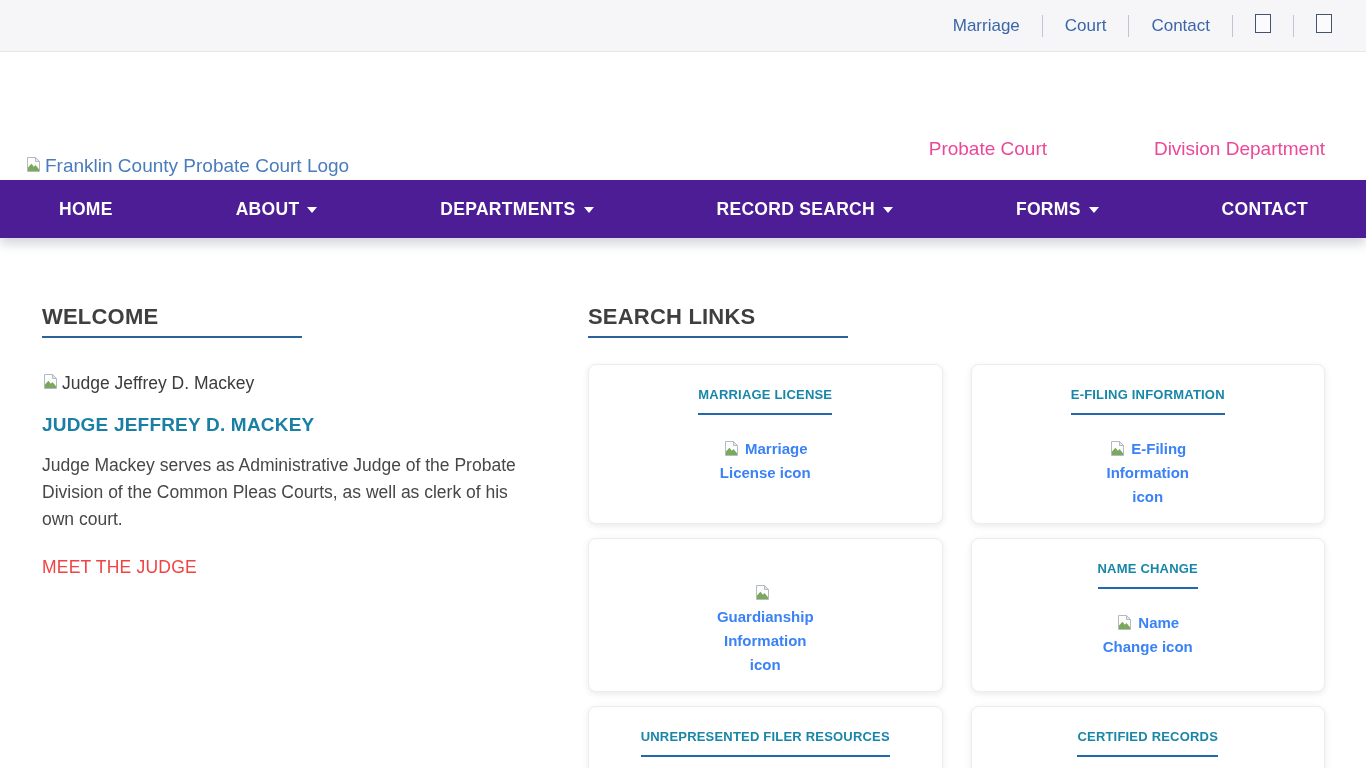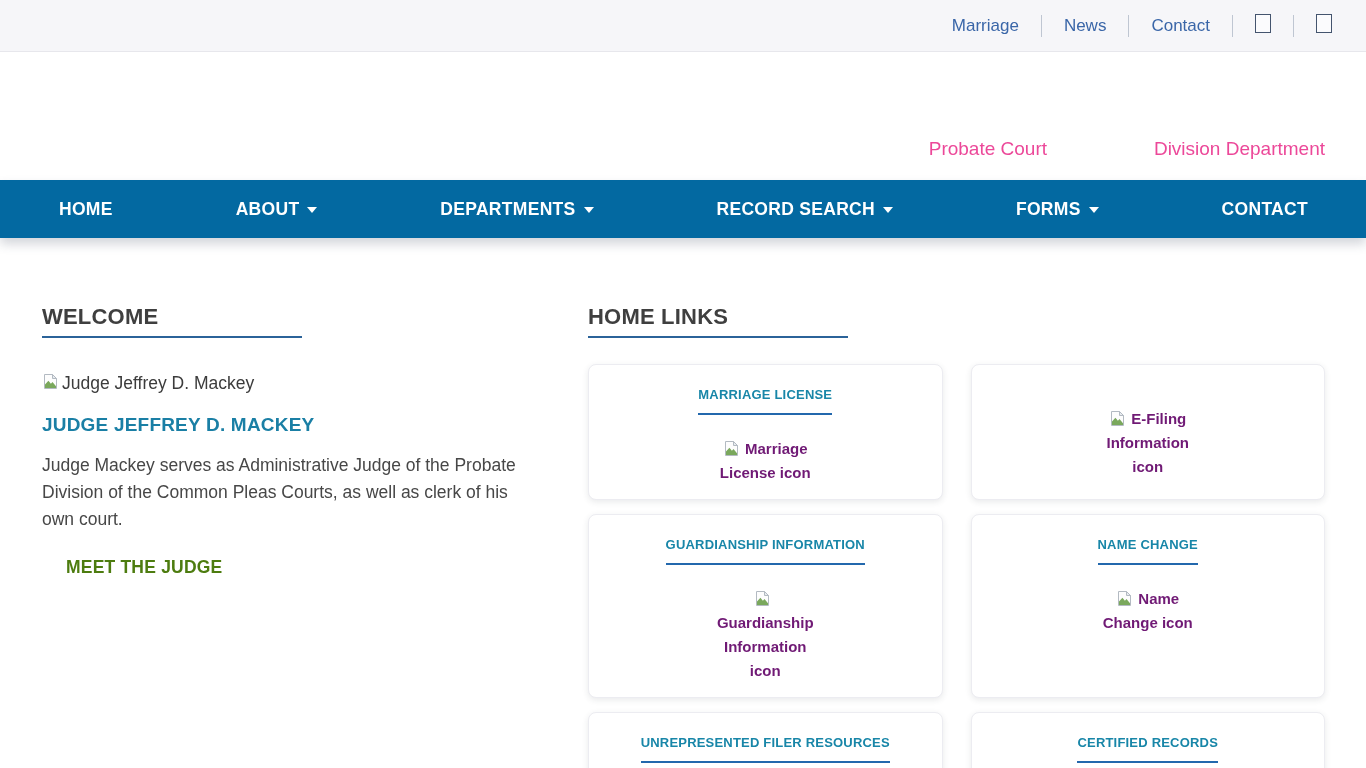--- a/index.html
+++ b/index.html
@@ -20,51 +20,51 @@
   .logo { position:absolute; left:25px; top:103px; display:flex; align-items:flex-start;
           text-decoration:none; }
   .logo .alt { color:#4a7cba; font-size:19px; line-height:22px; }
   .hdr-txt { position:absolute; color:#ec4899; font-size:19px; white-space:nowrap; }
   .hdr-probate  { top:86px;  right:319px; }
   .hdr-marriage { top:86px;  right:41px;  }
   .hdr-search   { top:129px; right:266px; text-decoration:none; color:#828282; }
   .hdr-phone    { top:129px; right:41px;  }
 
   
-  .nav { height:58px; background:#0369a1; display:flex; align-items:center;
+  .nav { height:58px; background:#4c1d95; display:flex; align-items:center;
          justify-content:space-between; padding:0 58px 0 59px;
          box-shadow:0 6px 10px rgba(60,70,90,.22); position:relative; z-index:2; }
   .nav a { color:#fff; font-size:17.5px; font-weight:bold; letter-spacing:.3px;
            text-decoration:none; display:flex; align-items:center; gap:8px; white-space:nowrap; }
   .caret { width:0; height:0; border-left:5px solid transparent; border-right:5px solid transparent;
            border-top:6px solid #fff; display:inline-block; margin-top:2px; }
 
   
   .main { display:grid; grid-template-columns:490px 737px; column-gap:56px;
           padding:65px 41px 0 42px; }
   h2.sec { font-size:22px; line-height:27px; font-weight:bold; color:#3f3f3f; letter-spacing:.2px; }
   .sec-rule { width:260px; height:2px; background:#2b6399; margin-top:6px; }
 
   .judge-alt { margin-top:34px; display:flex; align-items:flex-start; color:#3c3c3c;
                font-size:17.5px; line-height:22px; }
   .judge-name { margin-top:20px; font-size:19px; font-weight:bold; color:#1a7fa5; letter-spacing:.2px; }
   .judge-desc { margin-top:16px; font-size:17.5px; line-height:27px; color:#474747; }
-  .cta { display:inline-block; margin-top:24px; font-size:17.5px; font-weight:bold;
-         color:#4d7c0f; text-decoration:none; letter-spacing:.2px;margin-left:24px; }
+  .cta { display:inline-block; margin-top:24px; font-size:17.5px; font-weight:normal;
+         color:#ef4444; text-decoration:none; letter-spacing:.2px; }
 
   .cards { margin-top:26px; display:grid; grid-template-columns:1fr 1fr;
            column-gap:28px; row-gap:14px; }
   .card { background:#fff; border:1px solid #ececf1; border-radius:8px;
           box-shadow:0 2px 6px rgba(40,45,60,.10); text-align:center;
           padding:20px 16px 14px; display:block; text-decoration:none; }
   .card-title { display:inline-block; font-size:13px; line-height:20px; font-weight:bold;
                 color:#1886a8; letter-spacing:.2px; padding-bottom:8px;
                 border-bottom:2px solid #2368ad; text-decoration:none; }
   .icon-alt { margin:22px auto 0; width:98px; font-size:15px; line-height:24px;
-              font-weight:bold; color:#701a75; overflow-wrap:break-word; word-break:break-word; }
+              font-weight:bold; color:#3b82f6; overflow-wrap:break-word; word-break:break-word; }
   .card.short { min-height:170px; }
 
   .bimg { flex:none; margin-right:3px; position:relative; top:1px; }
   .icon-alt .bimg { vertical-align:-2px; margin-right:5px; }
 </style>
 </head>
 <body>
 
 <svg width="0" height="0" style="position:absolute">
   <defs>
@@ -74,30 +74,36 @@
       <path d="M3 15 v-3.4 l3.4-3.8 2.5 2.9 1.6-1.6 3.5 4.1 V15 z" fill="#7aa85c"></path>
     </g>
   </defs>
 </svg>
 
 <div class="frame">
 
   <div class="topbar">
     <a href="#">Marriage</a>
     <span class="sep"></span>
-    <a href="#">News</a>
+    <a href="#">Court</a>
     <span class="sep"></span>
     <a href="#">Contact</a>
     <span class="sep"></span>
     <a href="#"><span class="glyph-box"></span></a>
     <span class="sep"></span>
     <a href="#"><span class="glyph-box"></span></a>
   </div>
 
   <div class="header">
+    <a class="logo" href="#">
+      <svg class="bimg" width="17" height="17" viewBox="0 0 17 17">
+          <use href="#broken-img"></use>
+        </svg>
+      <span class="alt">Franklin County Probate Court Logo</span>
+    </a>
     <span class="hdr-txt hdr-probate">Probate Court</span>
     <span class="hdr-txt hdr-marriage">Division Department</span>
     <a class="hdr-txt hdr-search" href="#">Search</a>
     <span class="hdr-txt hdr-phone">(614) 525-3894</span>
   </div>
 
   <div class="nav">
     <a href="#">
         <span>HOME</span>
       </a>
@@ -134,40 +140,40 @@
           </svg>
         <span>Judge Jeffrey D. Mackey</span>
       </div>
 
       <div class="judge-name">JUDGE JEFFREY D. MACKEY</div>
       <p class="judge-desc">Judge Mackey serves as Administrative Judge of the Probate Division of the Common Pleas Courts, as well as clerk of his own court.</p>
       <a class="cta" href="#">MEET THE JUDGE</a>
     </div>
 
     <div>
-      <h2 class="sec">HOME LINKS</h2>
+      <h2 class="sec">SEARCH LINKS</h2>
       <div class="sec-rule"></div>
 
       <div class="cards">
 
         <a class="card" href="#">
           <span class="card-title">MARRIAGE LICENSE</span>
           <div class="icon-alt"><svg class="bimg" width="17" height="17" viewBox="0 0 17 17">
                 <use href="#broken-img"></use>
               </svg><span>Marriage License icon</span></div>
         </a>
 
         <a class="card" href="#">
+          <span class="card-title">E-FILING INFORMATION</span>
           <div class="icon-alt"><svg class="bimg" width="17" height="17" viewBox="0 0 17 17">
                 <use href="#broken-img"></use>
               </svg><span>E-Filing Information icon</span></div>
         </a>
 
         <a class="card" href="#">
-          <span class="card-title">GUARDIANSHIP INFORMATION</span>
           <div class="icon-alt"><svg class="bimg" width="17" height="17" viewBox="0 0 17 17">
                 <use href="#broken-img"></use>
               </svg><span>Guardianship Information icon</span></div>
         </a>
 
         <a class="card" href="#">
           <span class="card-title">NAME CHANGE</span>
           <div class="icon-alt"><svg class="bimg" width="17" height="17" viewBox="0 0 17 17">
                 <use href="#broken-img"></use>
               </svg><span>Name Change icon</span></div>

